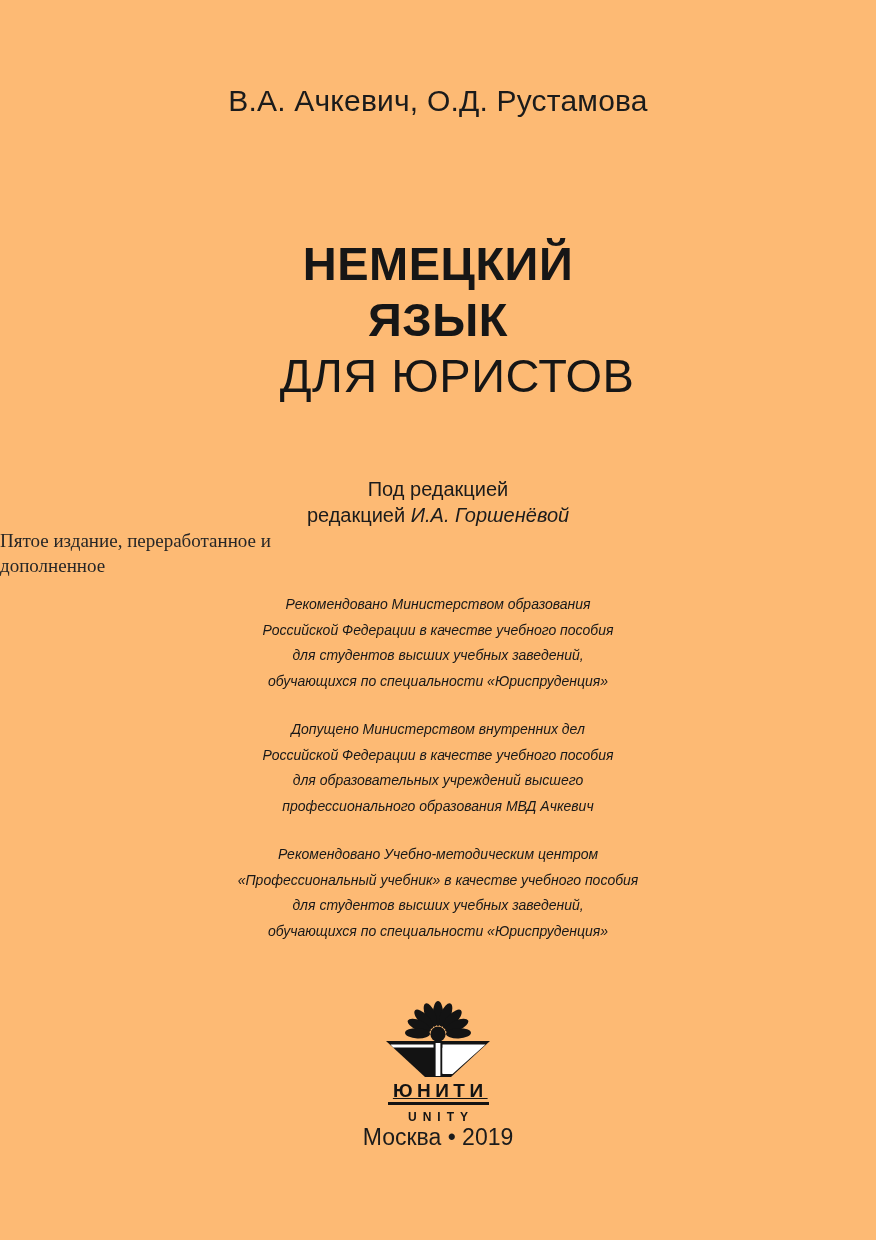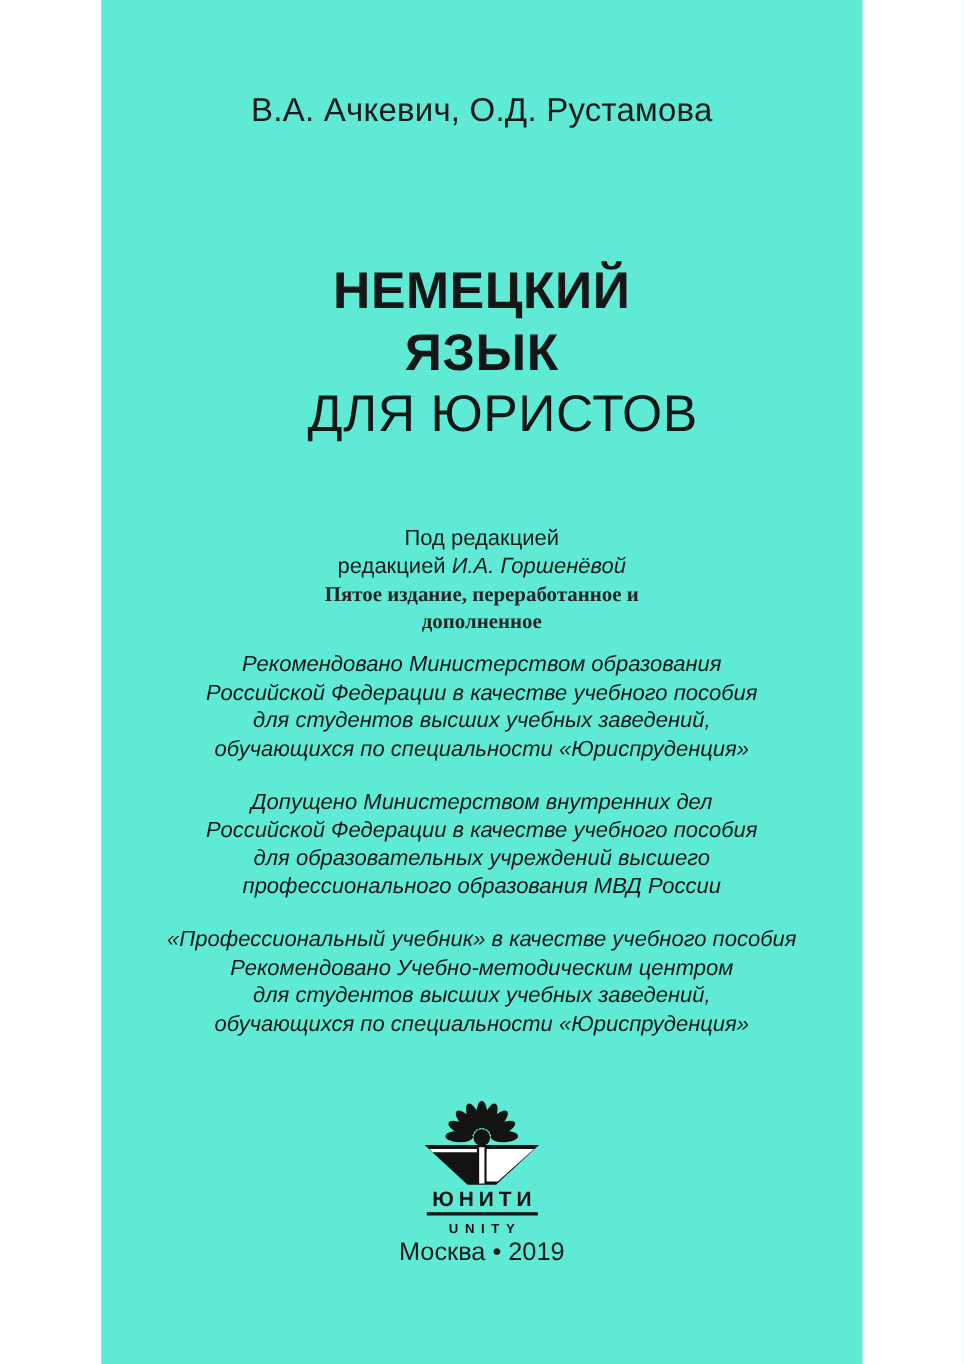--- a/index.html
+++ b/index.html
@@ -4,24 +4,24 @@
 <title>Title Page</title>
 <style>
   html, body {
     margin: 0;
     padding: 0;
     background: #ffffff;
   }
 
   .page {
     position: relative;
-    width: 692px;
+    width: 876px;
     height: 1240px;
     margin: 0 auto;
-    background: #5eead4;
+    background: #fdba74;
     color: #1a1a1a;
     font-family: "Liberation Sans", sans-serif;
     overflow: hidden;
     box-sizing: border-box;
   }
 
   
   .authors {
     position: absolute;
     top: 84px;
@@ -75,40 +75,39 @@
     font-weight: 400;
     font-style: italic;
   }
 
   
   .edition-block {
     position: absolute;
     top: 528px;
     left: 0;
     right: 0;
-    text-align: center;
     font-family: "Liberation Serif", serif;
     font-size: 19px;
     line-height: 25px;
-    font-weight: 700;
+    font-weight: 400;
     color: #262626;
   }
 
   
   .approvals {
     position: absolute;
     top: 592px;
     left: 0;
     right: 0;
     text-align: center;
   }
   .approval-block {
     font-family: "Liberation Sans", sans-serif;
     font-style: italic;
-    font-size: 20px;
+    font-size: 14px;
     line-height: 25.5px;
     font-weight: 400;
     color: #181818;
     margin-bottom: 23px;
   }
   .approval-block:last-child { margin-bottom: 0; }
   .approval-line { white-space: pre; display: block; }
 
   
   .logo-block {
@@ -134,20 +133,21 @@
     align-items: center;
     font-family: "Liberation Sans", sans-serif;
     color: #131313;
   }
   .logo-word-ru {
     font-size: 19px;
     font-weight: 700;
     letter-spacing: 4.5px;
     text-indent: 4.5px;
     line-height: 21px;
+    text-decoration: underline;
   }
   .logo-rule {
     width: 101px;
     height: 2.5px;
     background: #131313;
     margin: 1px 0 2px 0;
   }
   .logo-word-en {
     font-size: 12px;
     font-weight: 700;
@@ -199,26 +199,26 @@
       <span class="approval-line">Рекомендовано Министерством образования</span>
       <span class="approval-line">Российской Федерации в качестве учебного пособия</span>
       <span class="approval-line">для студентов высших учебных заведений,</span>
       <span class="approval-line">обучающихся по специальности «Юриспруденция»</span>
     </div>
 
     <div class="approval-block">
       <span class="approval-line">Допущено Министерством внутренних дел</span>
       <span class="approval-line">Российской Федерации в качестве учебного пособия</span>
       <span class="approval-line">для образовательных учреждений высшего</span>
-      <span class="approval-line">профессионального образования МВД России</span>
+      <span class="approval-line">профессионального образования МВД Ачкевич</span>
     </div>
 
     <div class="approval-block">
+      <span class="approval-line">Рекомендовано Учебно-методическим центром</span>
       <span class="approval-line">«Профессиональный учебник» в качестве учебного пособия</span>
-      <span class="approval-line">Рекомендовано Учебно-методическим центром</span>
       <span class="approval-line">для студентов высших учебных заведений,</span>
       <span class="approval-line">обучающихся по специальности «Юриспруденция»</span>
     </div>
 
   </div>
 
   <div class="logo-block">
 
     <svg class="logo-mark" viewBox="0 0 108 78" aria-hidden="true">
       <g fill="#131313">

